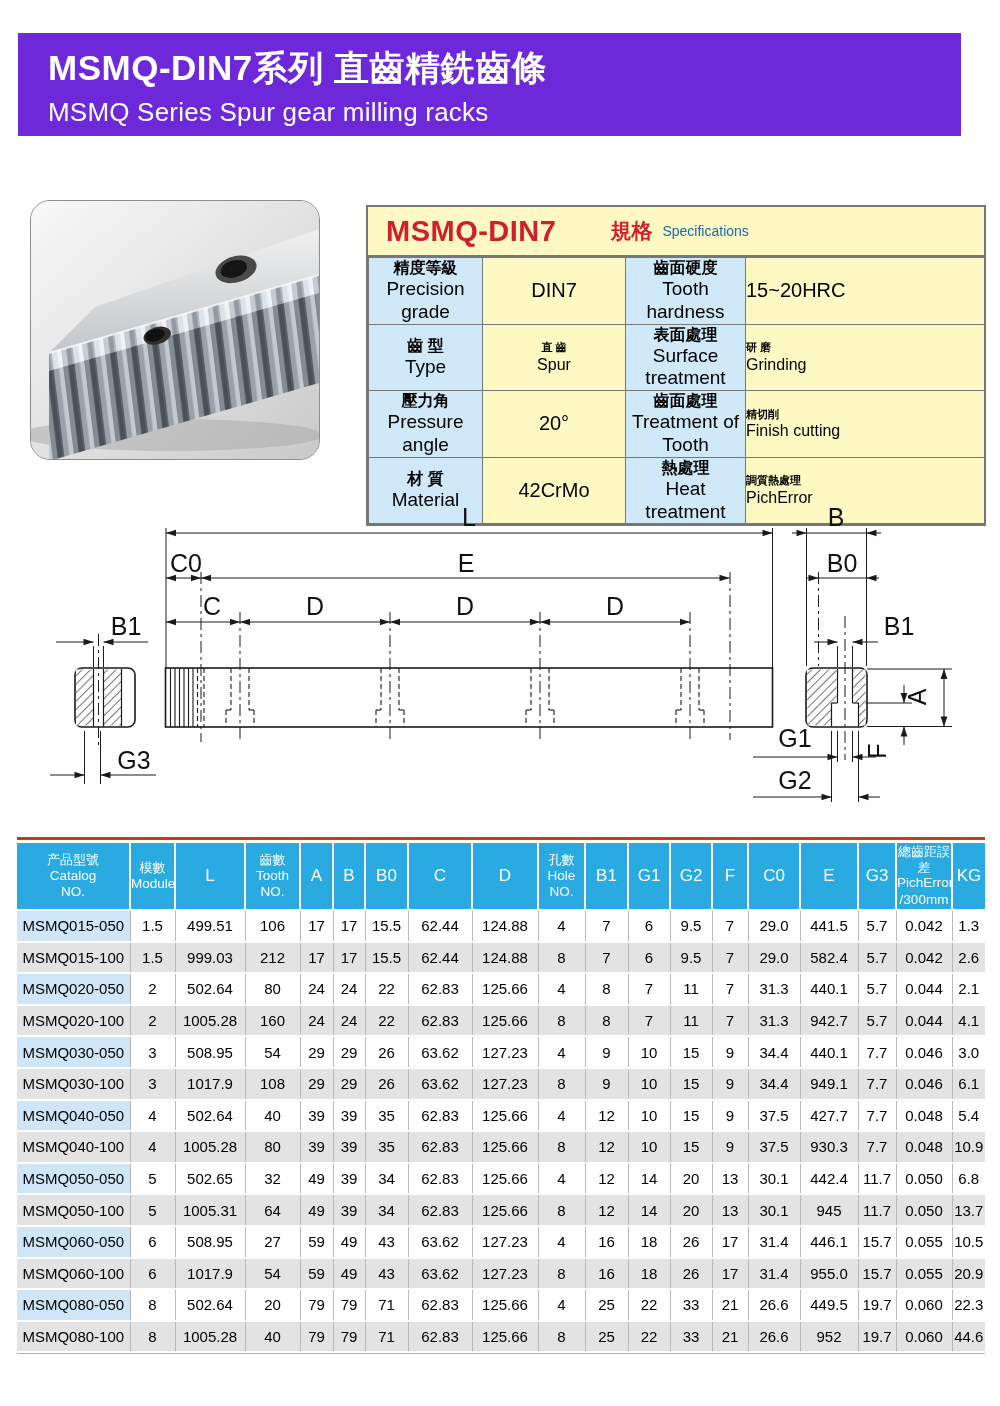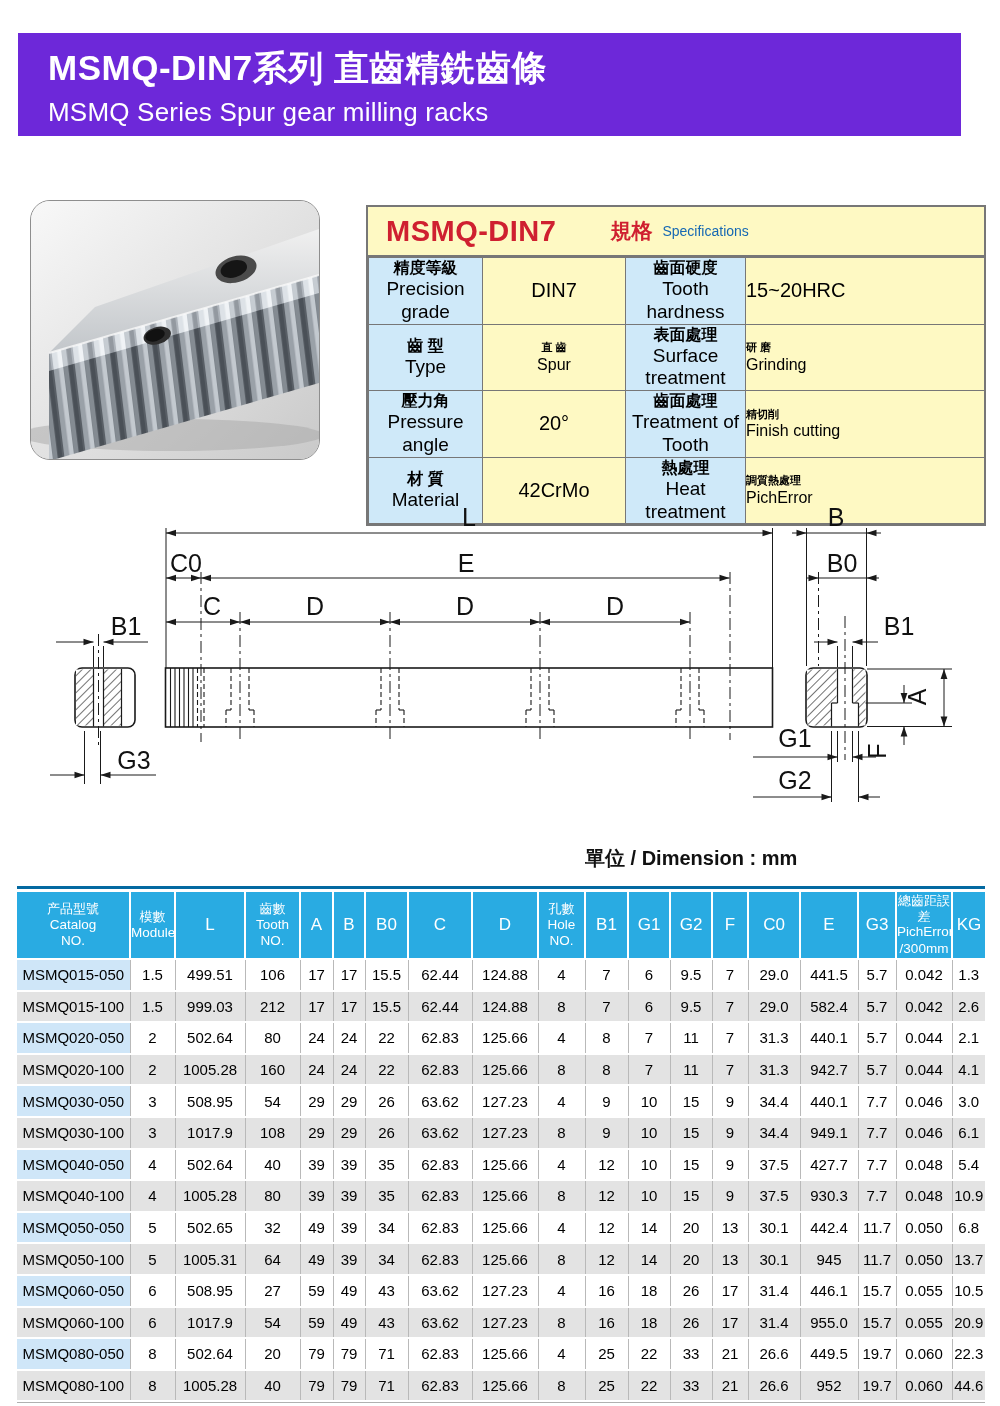--- a/index.html
+++ b/index.html
@@ -37,22 +37,22 @@
 
   
   .diagram{position:absolute;left:0;top:488px;}
   .diagram text{font-family:"Liberation Sans",sans-serif;font-size:25px;fill:#111;}
 
   
   .unit{position:absolute;left:585px;top:845px;width:400px;
         font-size:20px;font-weight:bold;color:#111;}
 
   
-  .dtable-wrap{position:absolute;left:17px;top:886px;width:968px;
-               border-top:3px solid #0369a1;padding-top:3px;border-bottom:1px solid #b0b0b0;}
+  .dtable-wrap{position:absolute;left:17px;top:837px;width:968px;
+               border-top:3px solid #c2410c;padding-top:3px;border-bottom:1px solid #b0b0b0;}
   .dtable{border-collapse:collapse;table-layout:fixed;width:968px;}
   .dtable thead th{background:#29abe2;color:#fff;height:66px;padding:0;vertical-align:middle;
                    font-weight:normal;font-size:13.5px;line-height:1.2;
                    border-right:2px solid #fff;border-bottom:2px solid #fff;}
   .dtable thead th:last-child{border-right:none;}
   .dtable thead th.single{font-size:17px;}
   .dtable thead th .zh{font-size:13px;letter-spacing:0;}
   .dtable tbody td{height:29.6px;padding:0;text-align:center;font-size:15px;background:#fff;
                    border-right:1px solid #b9b9b9;border-bottom:2px solid #fff;}
   .dtable tbody tr.alt td{background:#e3e3e3;}

